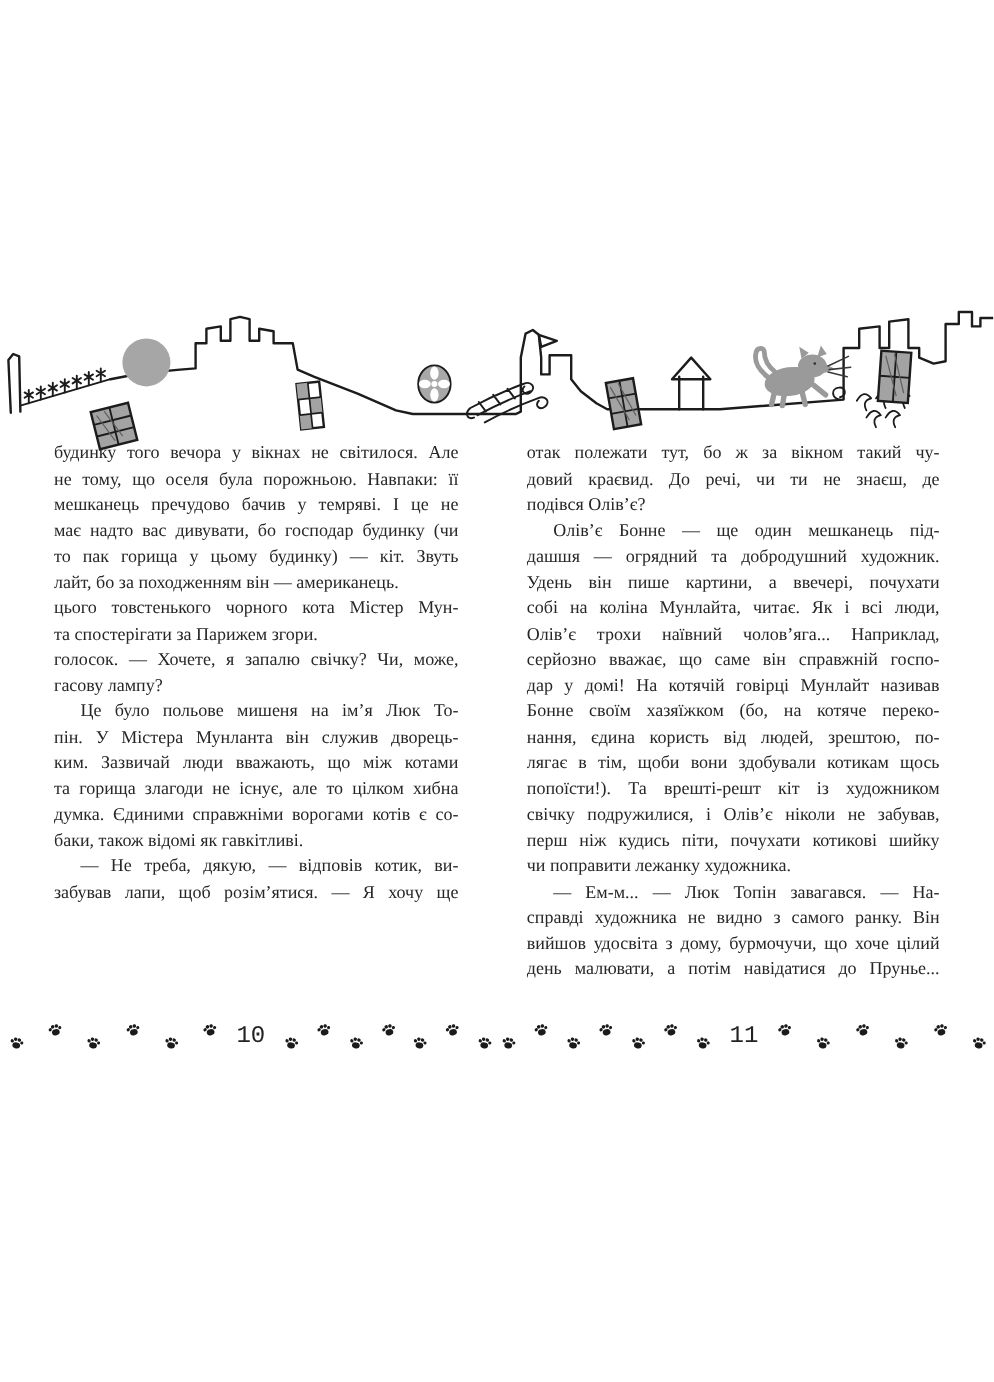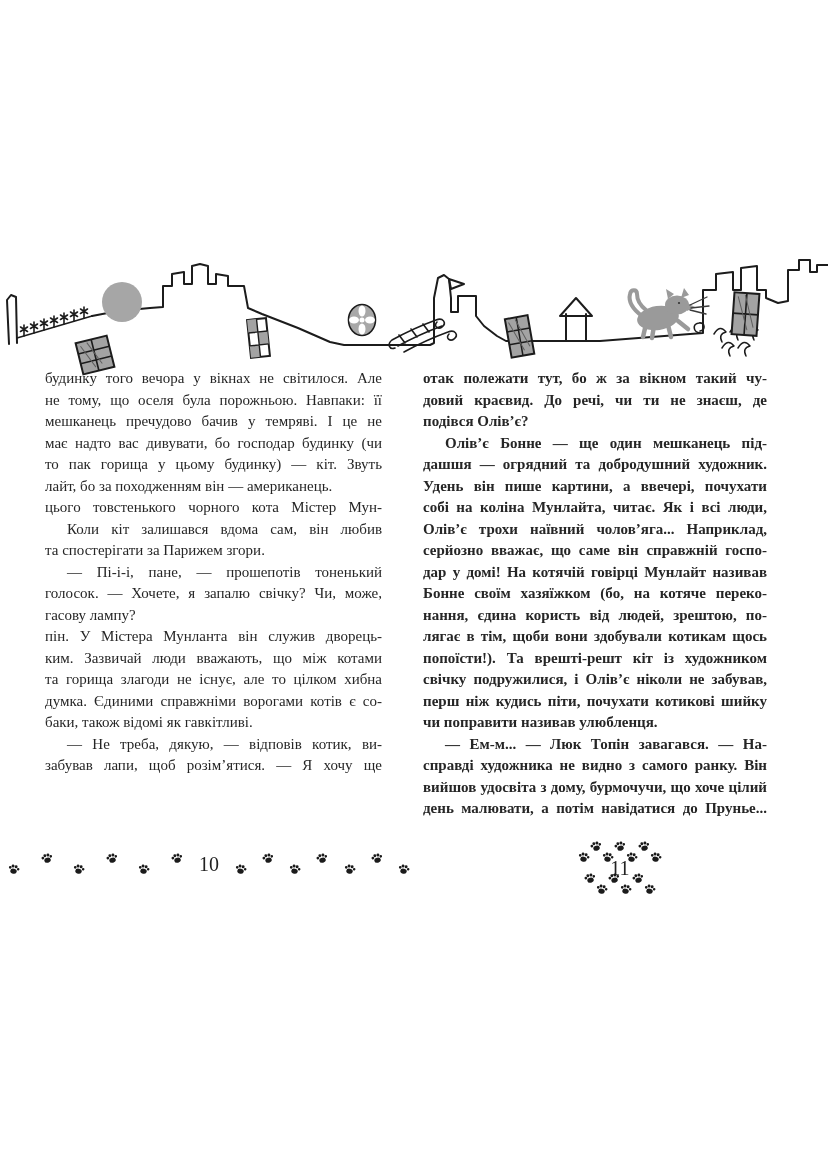--- a/index.html
+++ b/index.html
@@ -1,33 +1,33 @@
 <!DOCTYPE html>
 <html><head>
 <meta charset="utf-8">
 <style>
   html,body{margin:0;padding:0;background:#ffffff;}
   .canvas{position:relative;width:828px;height:1152px;background:#ffffff;overflow:hidden;
           font-family:"Liberation Serif", serif;}
   .illu{position:absolute;top:248px;left:0;width:828px;height:150px;}
   .col{position:absolute;top:368px;color:#262626;font-size:15px;}
   .col-left{left:45px;width:337px;}
-  .col-right{left:423px;width:344px;font-weight:bold;}
+  .col-right{left:439px;width:344px;}
   .line{height:21.5px;line-height:21.5px;text-align:justify;overflow:hidden;white-space:normal;}
   .line.just{text-align-last:justify;}
   .line.indent{padding-left:22px;}
   .footer{position:absolute;top:846px;height:36px;display:flex;align-items:center;}
   .footer-left{left:8px;width:402px;}
-  .footer-right{left:418px;width:404px;flex-direction:column;}
+  .footer-right{left:418px;width:404px;}
   .paw-slot{flex:1;display:flex;justify-content:space-between;align-items:center;}
   .paw{width:12px;height:12px;display:inline-block;}
   .paw svg{display:block;width:12px;height:12px;fill:#1b1b1b;}
   .paw.up{transform:translateY(-6px) rotate(-14deg);}
   .paw.down{transform:translateY(5px) rotate(12deg);}
-  .page-num{margin:0 16px;font-size:20px;color:#222;line-height:1;}
+  .page-num{margin:0 16px;font-size:20px;color:#222;line-height:1;font-family:Liberation Mono, monospace;}
   .hidden-defs{position:absolute;width:0;height:0;overflow:hidden;}
 </style>
 </head>
 <body>
 
 <div class="canvas">
 
   <svg class="hidden-defs" aria-hidden="true">
     <symbol id="paw-sym" viewBox="0 0 14 14">
       <ellipse cx="7" cy="9.6" rx="3.8" ry="3"></ellipse>
@@ -121,25 +121,24 @@
   </svg>
 
   <div class="col col-left">
       <div class="line just">будинку того вечора у вікнах не світилося. Але</div>
       <div class="line just">не тому, що оселя була порожньою. Навпаки: її</div>
       <div class="line just">мешканець пречудово бачив у темряві. І це не</div>
       <div class="line just">має надто вас дивувати, бо господар будинку (чи</div>
       <div class="line just">то пак горища у цьому будинку) — кіт. Звуть</div>
       <div class="line">лайт, бо за походженням він — американець.</div>
       <div class="line just">цього товстенького чорного кота Містер Мун-</div>
-      <div class="line indent just">Коли кіт залишався вдома сам, він любив</div>
       <div class="line">та спостерігати за Парижем згори.</div>
-      <div class="line indent just">— Пі-і-і, пане, — прошепотів тоненький</div>
       <div class="line just">голосок. — Хочете, я запалю свічку? Чи, може,</div>
       <div class="line">гасову лампу?</div>
+      <div class="line indent just">Це було польове мишеня на ім’я Люк То-</div>
       <div class="line just">пін. У Містера Мунланта він служив дворець-</div>
       <div class="line just">ким. Зазвичай люди вважають, що між котами</div>
       <div class="line just">та горища злагоди не існує, але то цілком хибна</div>
       <div class="line just">думка. Єдиними справжніми ворогами котів є со-</div>
       <div class="line">баки, також відомі як гавкітливі.</div>
       <div class="line indent just">— Не треба, дякую, — відповів котик, ви-</div>
       <div class="line just">забував лапи, щоб розім’ятися. — Я хочу ще</div>
     </div>
 
   <div class="col col-right">
@@ -152,21 +151,21 @@
       <div class="line just">собі на коліна Мунлайта, читає. Як і всі люди,</div>
       <div class="line just">Олів’є трохи наївний чолов’яга... Наприклад,</div>
       <div class="line just">серйозно вважає, що саме він справжній госпо-</div>
       <div class="line just">дар у домі! На котячій говірці Мунлайт називав</div>
       <div class="line just">Бонне своїм хазяїжком (бо, на котяче переко-</div>
       <div class="line just">нання, єдина користь від людей, зрештою, по-</div>
       <div class="line just">лягає в тім, щоби вони здобували котикам щось</div>
       <div class="line just">попоїсти!). Та врешті-решт кіт із художником</div>
       <div class="line just">свічку подружилися, і Олів’є ніколи не забував,</div>
       <div class="line just">перш ніж кудись піти, почухати котикові шийку</div>
-      <div class="line">чи поправити називав улюбленця.</div>
+      <div class="line">чи поправити лежанку художника.</div>
       <div class="line indent just">— Ем-м... — Люк Топін завагався. — На-</div>
       <div class="line just">справді художника не видно з самого ранку. Він</div>
       <div class="line just">вийшов удосвіта з дому, бурмочучи, що хоче цілий</div>
       <div class="line just">день малювати, а потім навідатися до Прунье...</div>
     </div>
 
   <div class="footer footer-left">
       <span class="paw-slot">
         <span class="paw down">
           <svg viewBox="0 0 14 14">

